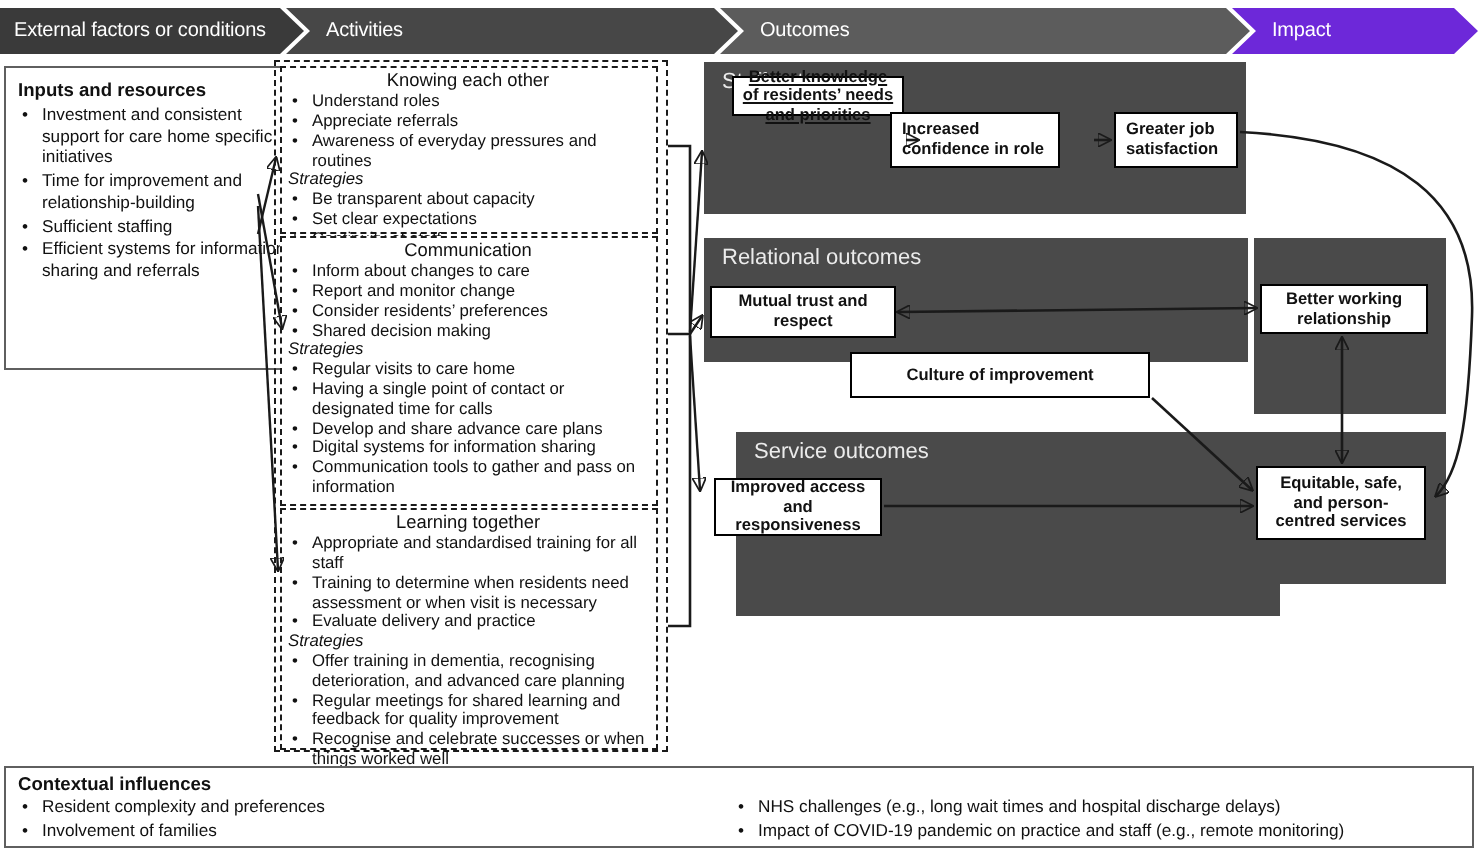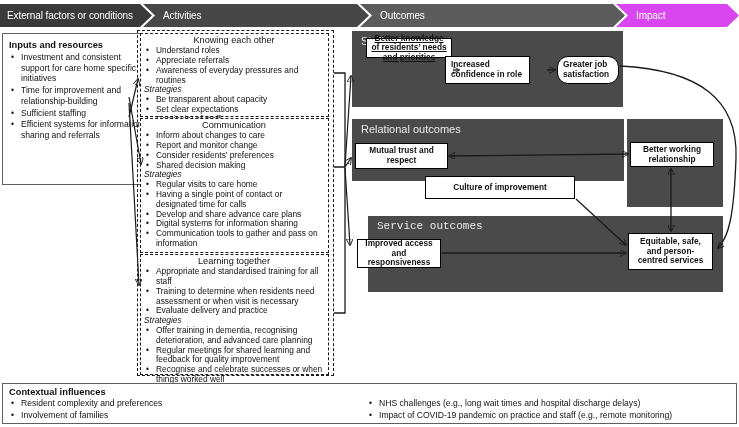--- a/index.html
+++ b/index.html
@@ -8,21 +8,21 @@
 
   
   .seg{position:absolute;top:4px;height:23px;display:flex;align-items:center;
        color:#fff;font-size:10px;letter-spacing:-0.1px;white-space:nowrap;}
   .seg1{left:0;width:152px;background:#3a3a3a;padding-left:7px;box-sizing:border-box;
         clip-path:polygon(0 0,140px 0,152px 50%,140px 100%,0 100%);}
   .seg2{left:143px;width:226px;background:#474747;padding-left:20px;box-sizing:border-box;
         clip-path:polygon(0 0,214px 0,226px 50%,214px 100%,0 100%,12px 50%);}
   .seg3{left:360px;width:265px;background:#5c5c5c;padding-left:20px;box-sizing:border-box;
         clip-path:polygon(0 0,253px 0,265px 50%,253px 100%,0 100%,12px 50%);}
-  .seg4{left:616px;width:123px;background:#d946ef;padding-left:20px;box-sizing:border-box;
+  .seg4{left:616px;width:123px;background:#6d28d9;padding-left:20px;box-sizing:border-box;
         clip-path:polygon(0 0,111px 0,123px 50%,111px 100%,0 100%,12px 50%);}
 
   
   .inputs{position:absolute;left:2px;top:33px;width:146px;height:152px;box-sizing:border-box;
           border:1.5px solid #5f5f5f;padding:6px 4px 4px 6px;}
   .inputs .ttl{font-weight:bold;font-size:9.3px;margin-bottom:2px;}
   ul.blist{list-style:none;margin:0;padding:0;}
   ul.blist li{position:relative;padding-left:12px;font-size:8.6px;line-height:1.25;margin:0 0 1px 0;}
   ul.blist li::before{content:"•";position:absolute;left:2px;top:0;}
 
@@ -38,31 +38,31 @@
   .strat{font-style:italic;font-size:8.4px;line-height:1.17;margin-left:1px;}
   .sec-1{top:2px;height:84px;}
   .sec-2{top:87px;height:135px;}
   .sec-3{top:223px;height:121px;}
 
   
   .panel{position:absolute;background:#4a4a4a;}
   .panel .plabel{position:absolute;left:9px;top:4px;color:#ebebeb;font-size:11px;}
   .p-staff{left:352px;top:31px;width:271px;height:76px;}
   .p-rel{left:352px;top:119px;width:272px;height:62px;}
-  .p-serv{left:368px;top:216px;width:272px;height:76px;font-family:Liberation Mono, monospace;}
+  .p-serv{left:368px;top:216px;width:272px;height:92px;}
   .p-impA{left:627px;top:119px;width:96px;height:88px;}
   .p-impB{left:627px;top:216px;width:96px;height:76px;}
 
   .wbox{position:absolute;background:#fff;border:1px solid #000;box-sizing:border-box;
         display:flex;align-items:center;justify-content:center;text-align:center;
         font-size:8.3px;font-weight:600;line-height:1.16;padding:2px 3px;z-index:4;}
   .wbox.leftal{justify-content:flex-start;text-align:left;padding-left:5px;}
   .wb-staff1{left:366px;top:38px;width:86px;height:20px;text-decoration:underline;}
   .wb-staff2{left:445px;top:56px;width:85px;height:28px;}
-  .wb-staff3{left:557px;top:56px;width:62px;height:28px;border-radius:11px;}
+  .wb-staff3{left:557px;top:56px;width:62px;height:28px;}
   .wb-mutual{left:355px;top:143px;width:93px;height:26px;}
   .wb-culture{left:425px;top:176px;width:150px;height:23px;}
   .wb-improved{left:357px;top:239px;width:84px;height:29px;}
   .wb-betterwork{left:630px;top:142px;width:84px;height:25px;}
   .wb-equitable{left:628px;top:233px;width:85px;height:37px;}
 
   
   .ctx{position:absolute;left:2px;top:383px;width:735px;height:41px;box-sizing:border-box;
        border:1.5px solid #5f5f5f;padding:3px 6px 2px 6px;}
   .ctx .ttl{font-weight:bold;font-size:9.3px;margin-bottom:1px;}

